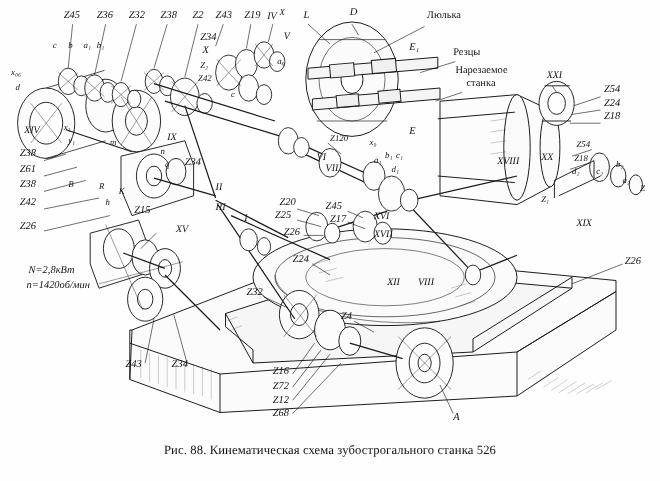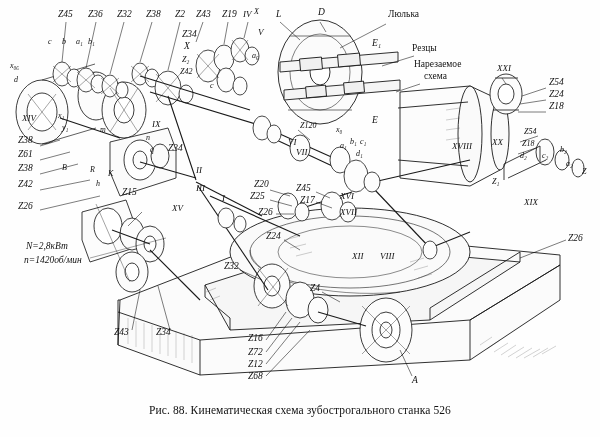--- a/index.html
+++ b/index.html
@@ -312,21 +312,21 @@
       <path d="M284 240 L300 236 M290 248 L306 244 M296 256 L312 252"></path>
       <path d="M410 262 L424 258 M414 270 L428 266 M418 278 L432 274"></path>
       <path d="M206 292 L216 288 M210 300 L220 296"></path>
       <path d="M446 110 L460 108 M446 120 L460 118 M446 130 L460 128 M446 140 L460 138"></path>
     </g>
   </svg>
 
   <div class="lbl note" style="left:388px; top:10px;">Люлька</div>
   <div class="lbl note" style="left:412px; top:44px;">Резцы</div>
   <div class="lbl note" style="left:414px; top:60px;">Нарезаемое</div>
-  <div class="lbl note" style="left:424px; top:72px;">схема</div>
+  <div class="lbl note" style="left:424px; top:72px;">станка</div>
 
   <div class="lbl" style="left:26px; top:242px;">N=2,8кВт</div>
   <div class="lbl" style="left:24px; top:256px;">n=1420об/мин</div>
 
   <div class="lbl" style="left:58px; top:10px;">Z45</div>
   <div class="lbl" style="left:88px; top:10px;">Z36</div>
   <div class="lbl" style="left:117px; top:10px;">Z32</div>
   <div class="lbl" style="left:146px; top:10px;">Z38</div>
   <div class="lbl" style="left:175px; top:10px;">Z2</div>
   <div class="lbl" style="left:196px; top:10px;">Z43</div>
@@ -367,21 +367,21 @@
   <div class="lbl" style="left:18px; top:180px;">Z42</div>
   <div class="lbl" style="left:18px; top:202px;">Z26</div>
   <div class="lbl sm" style="left:62px; top:164px;">B</div>
   <div class="lbl sm" style="left:90px; top:166px;">R</div>
   <div class="lbl sm" style="left:108px; top:170px;">K</div>
   <div class="lbl sm" style="left:96px; top:180px;">h</div>
   <div class="lbl" style="left:168px; top:144px;">Z34</div>
   <div class="lbl rom" style="left:196px; top:166px;">II</div>
   <div class="lbl rom" style="left:196px; top:184px;">III</div>
   <div class="lbl" style="left:122px; top:188px;text-align:right;">Z15</div>
-  <div class="lbl rom" style="left:172px; top:204px;font-style:italic;">XV</div>
+  <div class="lbl rom" style="left:160px; top:204px;font-style:italic;">XV</div>
   <div class="lbl rom" style="left:222px; top:194px;">I</div>
   <div class="lbl sm" style="left:300px; top:122px;">Z120</div>
   <div class="lbl rom" style="left:288px; top:138px;">VI</div>
   <div class="lbl rom" style="left:296px; top:148px;">VII</div>
   <div class="lbl sm" style="left:336px; top:126px;">x₀</div>
   <div class="lbl sm" style="left:350px; top:138px;">b₁</div>
   <div class="lbl sm" style="left:360px; top:138px;">c₁</div>
   <div class="lbl sm" style="left:340px; top:142px;">a₁</div>
   <div class="lbl sm" style="left:356px; top:150px;">d₁</div>
   <div class="lbl" style="left:372px; top:116px;">E</div>

